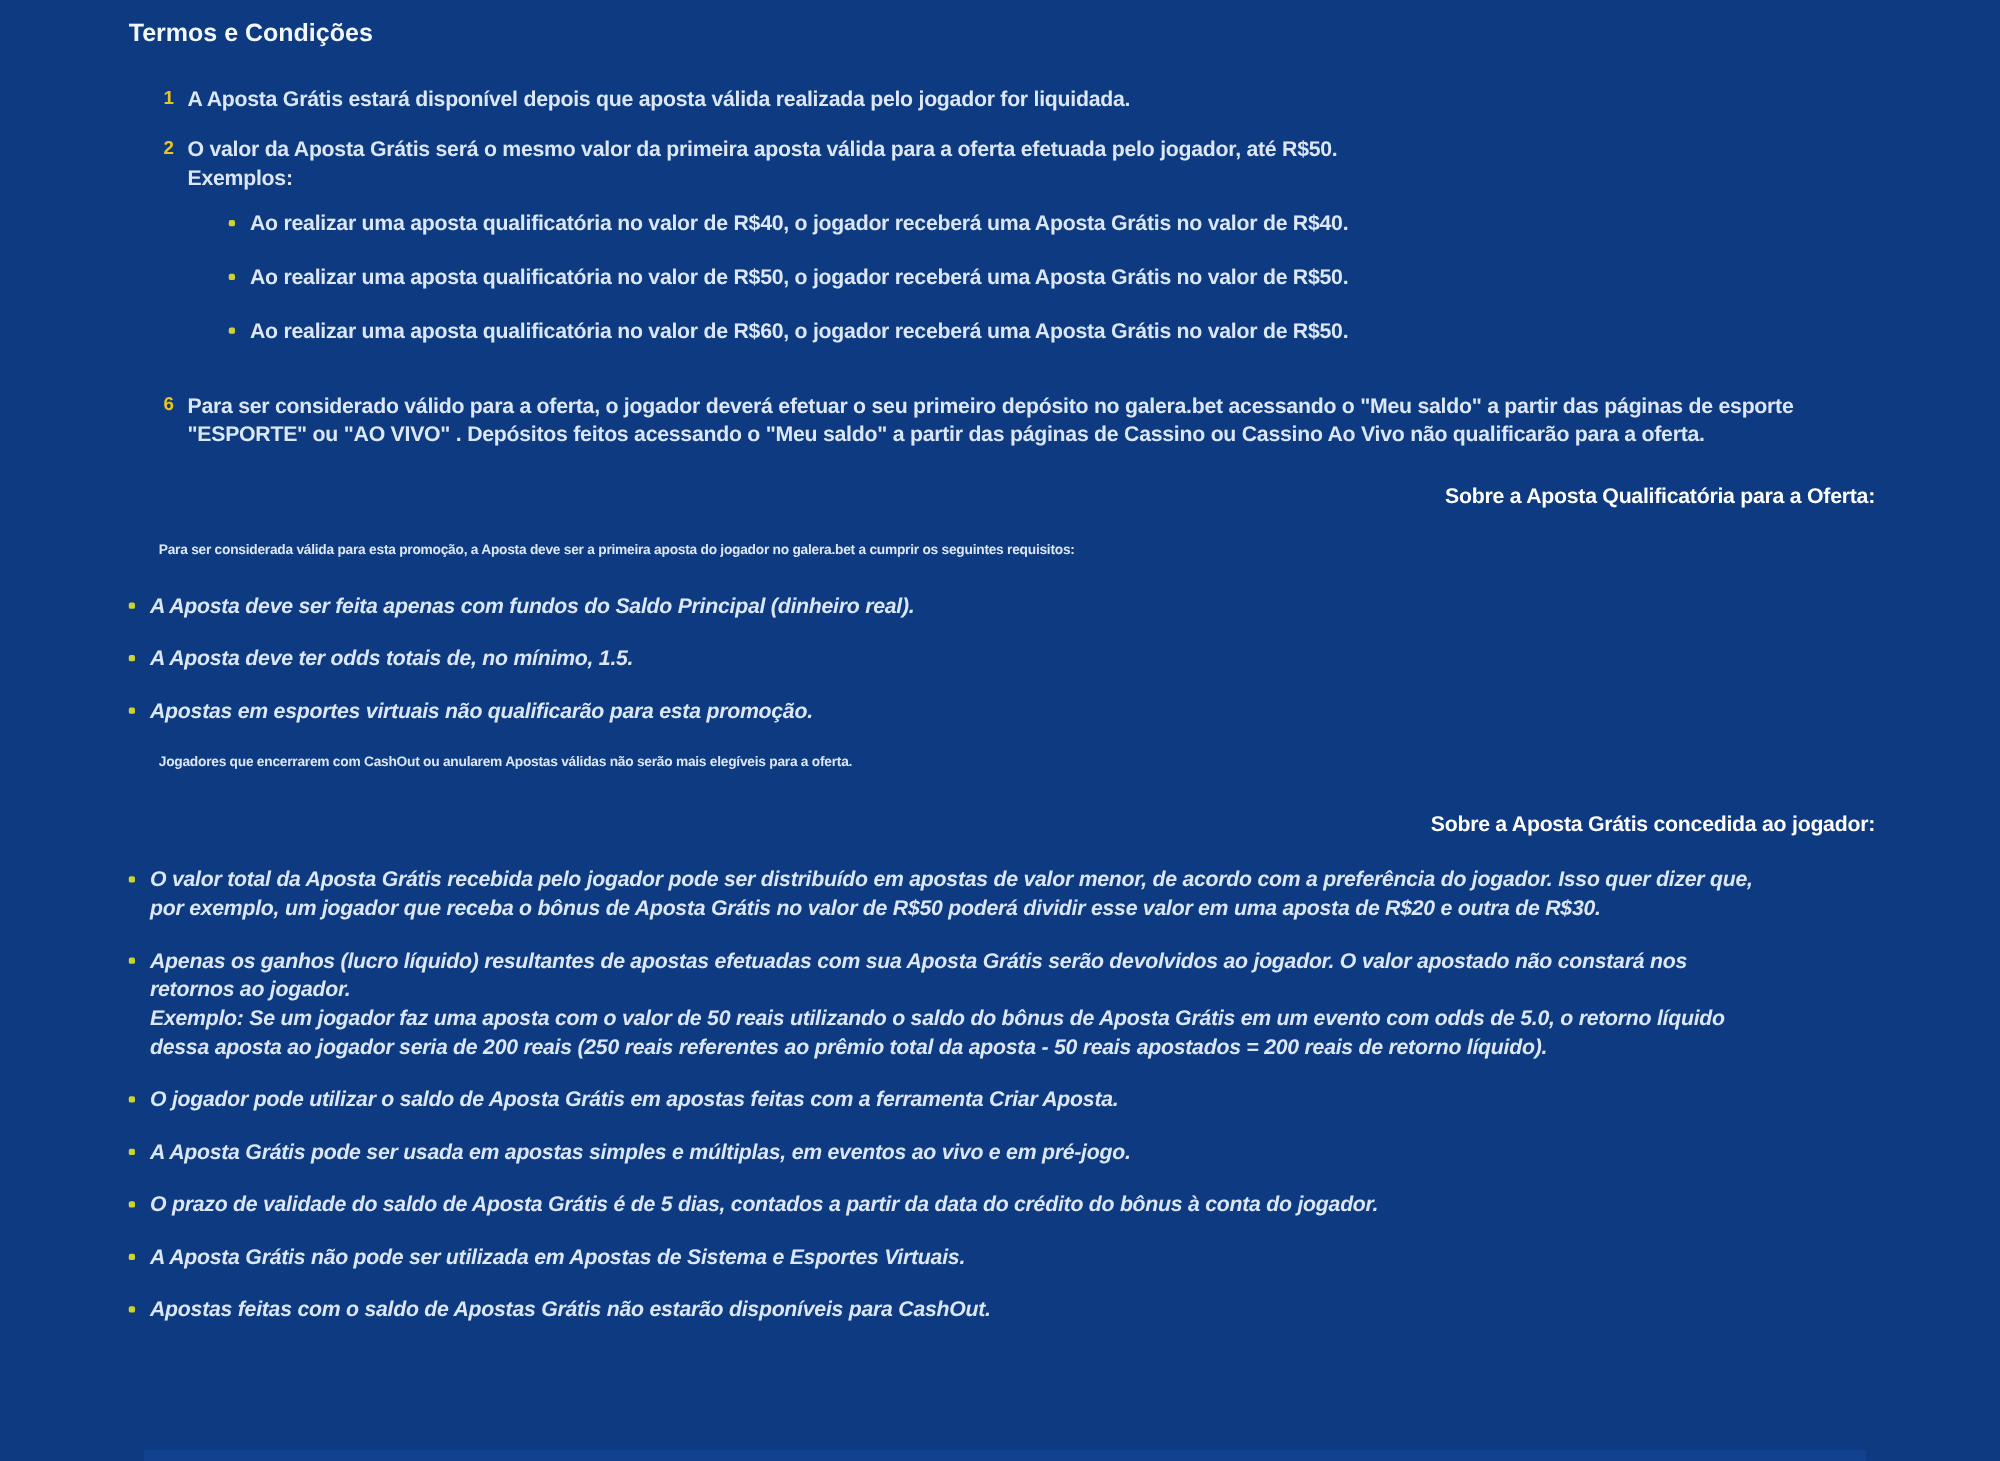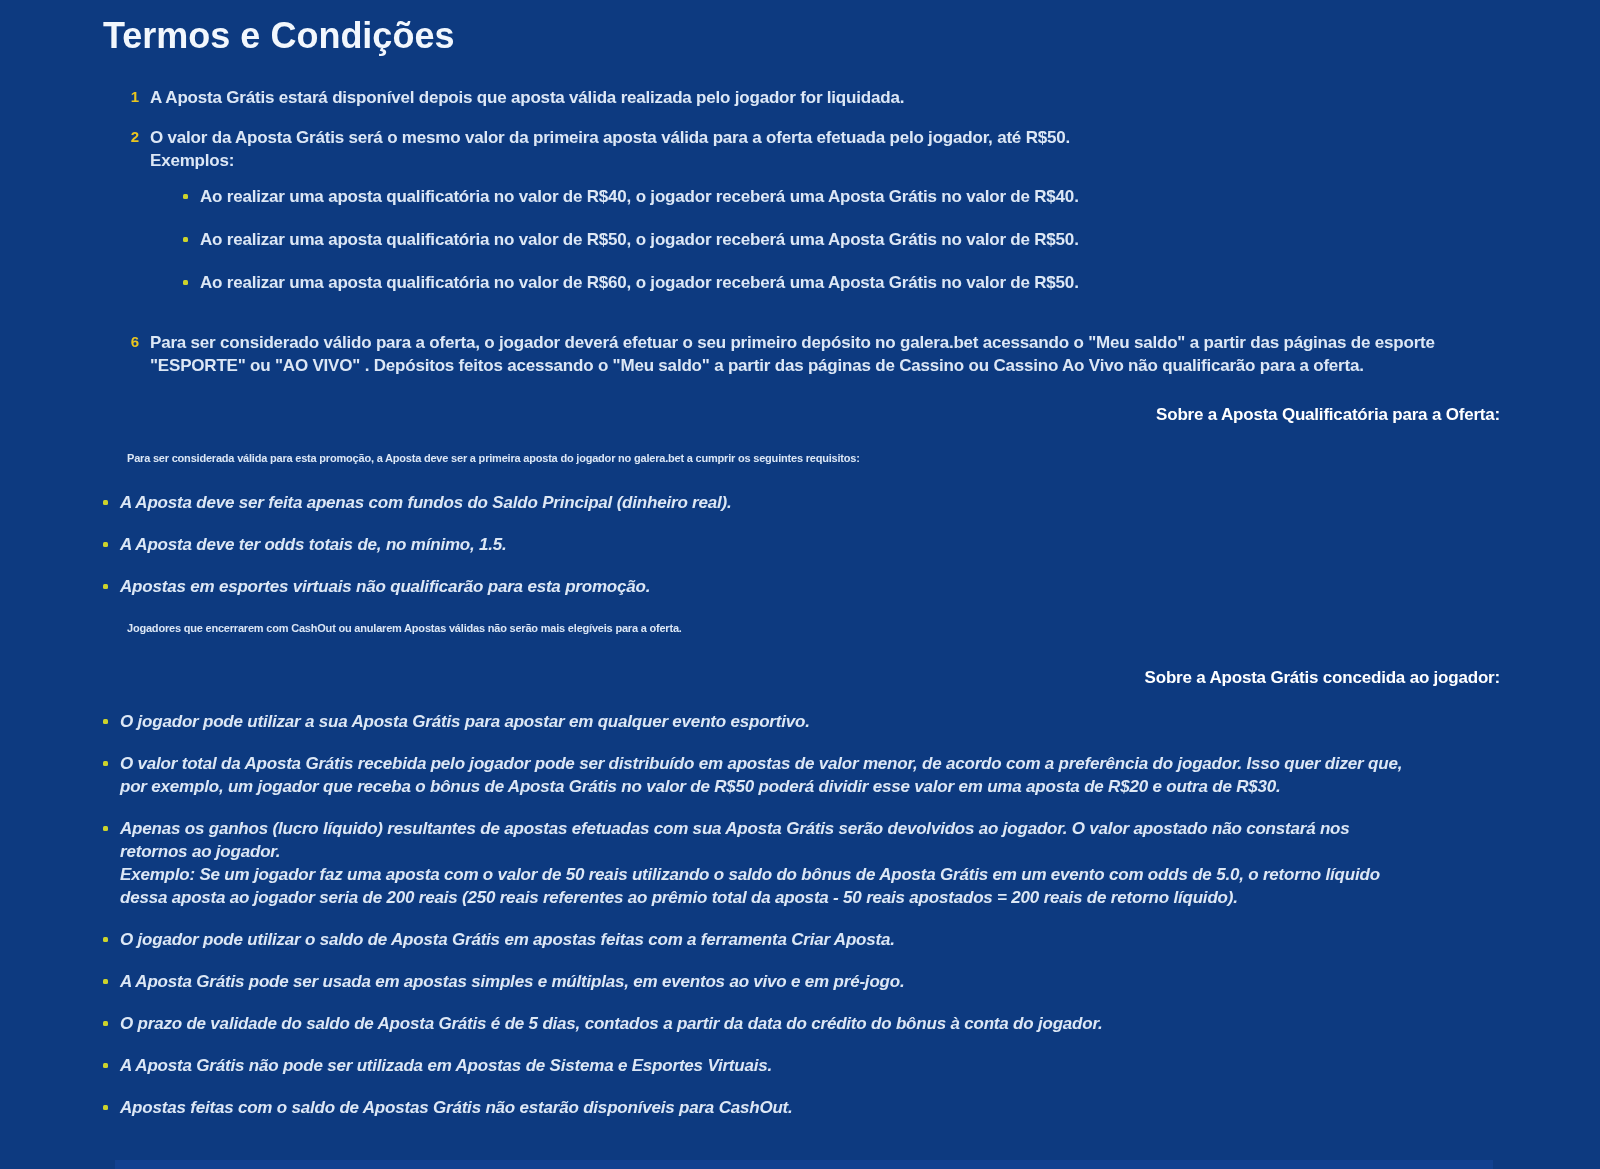--- a/index.html
+++ b/index.html
@@ -16,21 +16,21 @@
     width:1600px;height:1169px;position:relative;overflow:hidden;
     background:var(--bg);
     color:var(--body);
     font-family:"Liberation Sans", sans-serif;
     font-weight:700;
     letter-spacing:-0.2px;
   }
   .content{padding:16px 100px 0 103px;}
   h1{
     margin:0 0 30px 0;
-    font-size:36px;line-height:1.1;
+    font-size:20px;line-height:1.1;
     color:var(--title);
     letter-spacing:0px;
   }
   .txt{font-size:17px;line-height:23px;white-space:pre-line;}
   ol.numbered{list-style:none;margin:0;padding:0 0 0 22px;}
   ol.numbered>li{display:flex;gap:11px;margin:0 0 17px 0;}
   .num{
     flex:0 0 14px;text-align:right;
     color:var(--num);font-size:15px;padding-top:2px;
   }
@@ -124,24 +124,20 @@
     </li>
   </ul>
 
   <p class="para outro">Jogadores que encerrarem com CashOut ou anularem Apostas válidas não serão mais elegíveis para a oferta.</p>
 
   <h2>Sobre a Aposta Grátis concedida ao jogador:</h2>
 
   <ul class="bullets section-bullets">
     <li>
       <span class="dot"></span>
-      <div class="txt">O jogador pode utilizar a sua Aposta Grátis para apostar em qualquer evento esportivo.</div>
-    </li>
-    <li>
-      <span class="dot"></span>
       <div class="txt">O valor total da Aposta Grátis recebida pelo jogador pode ser distribuído em apostas de valor menor, de acordo com a preferência do jogador. Isso quer dizer que, por exemplo, um jogador que receba o bônus de Aposta Grátis no valor de R$50 poderá dividir esse valor em uma aposta de R$20 e outra de R$30.</div>
     </li>
     <li>
       <span class="dot"></span>
       <div class="txt">Apenas os ganhos (lucro líquido) resultantes de apostas efetuadas com sua Aposta Grátis serão devolvidos ao jogador. O valor apostado não constará nos retornos ao jogador.
 Exemplo: Se um jogador faz uma aposta com o valor de 50 reais utilizando o saldo do bônus de Aposta Grátis em um evento com odds de 5.0, o retorno líquido dessa aposta ao jogador seria de 200 reais (250 reais referentes ao prêmio total da aposta - 50 reais apostados = 200 reais de retorno líquido).</div>
     </li>
     <li>
       <span class="dot"></span>
       <div class="txt">O jogador pode utilizar o saldo de Aposta Grátis em apostas feitas com a ferramenta Criar Aposta.</div>

